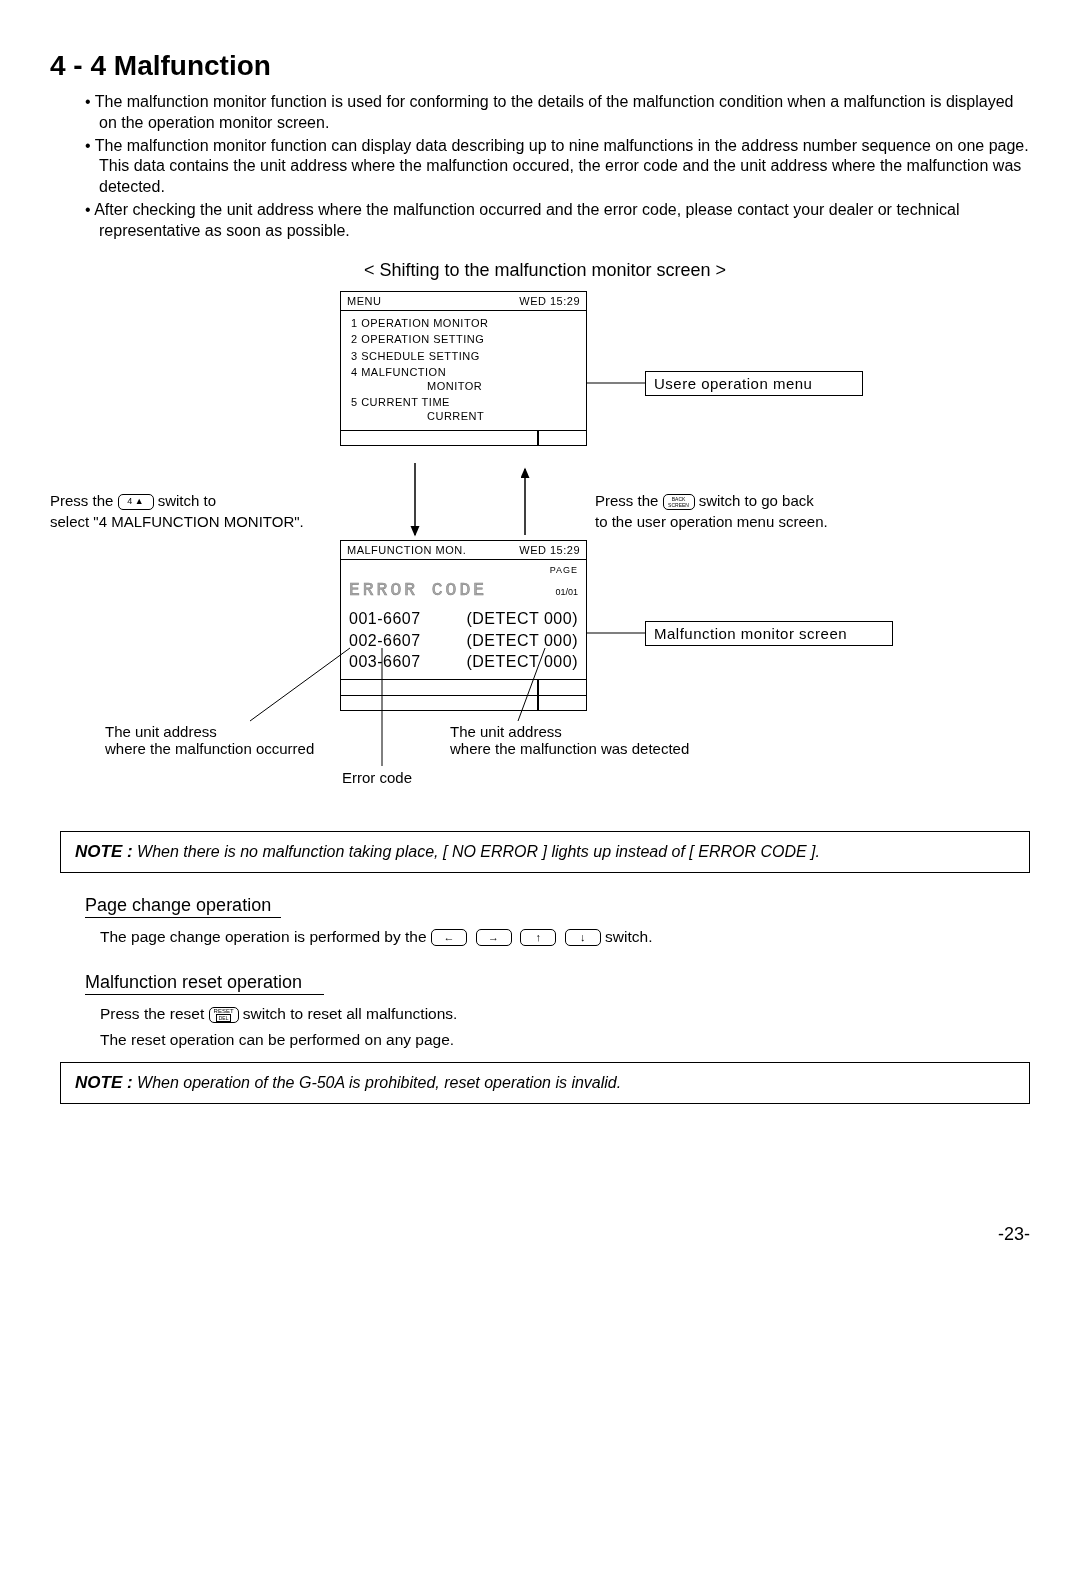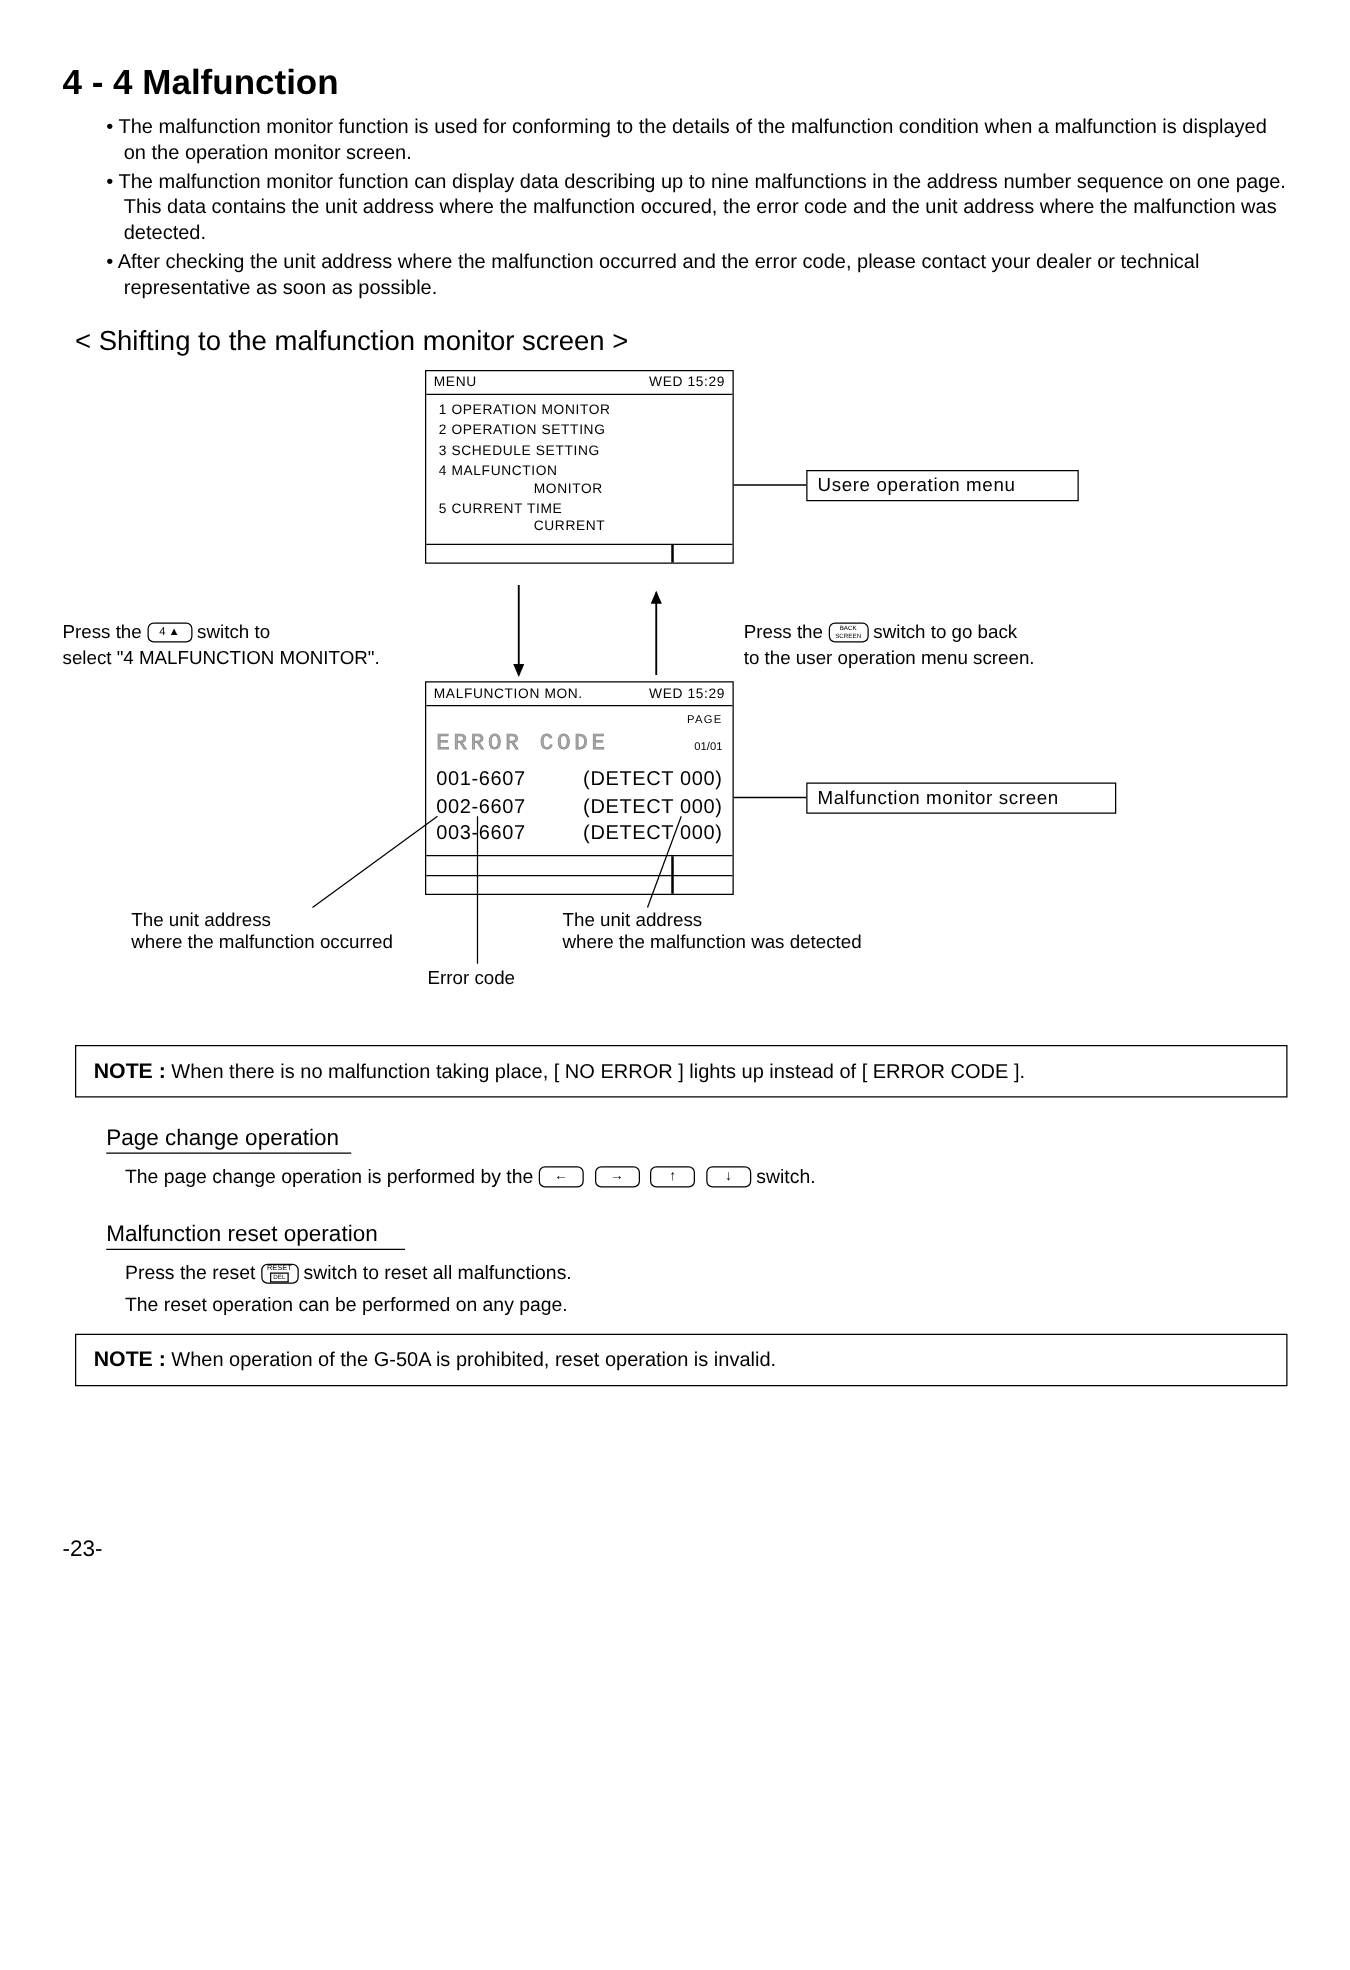--- a/index.html
+++ b/index.html
@@ -20,22 +20,23 @@
     margin-left: 35px;
     font-size: 16px;
     line-height: 1.3;
   }
   .bullets p {
     margin: 2px 0;
     text-indent: -14px;
     padding-left: 14px;
   }
   .subheading {
-    font-size: 22px;
+    font-size: 18px;
     margin: 18px 0 10px 10px;
+    text-align: center;
   }
   .diagram-area {
     position: relative;
     width: 980px;
     height: 530px;
     margin: 0 auto;
   }
   .screen-box {
     position: absolute;
     border: 1.5px solid #000;
@@ -181,20 +182,21 @@
     position: absolute;
     left: 0;
     top: 0;
     pointer-events: none;
   }
   .note-box {
     border: 1.5px solid #000;
     margin: 10px 0 0 10px;
     padding: 10px 14px;
     font-size: 16px;
+    font-style: italic;
   }
   .note-box b { font-size:17px; }
   .op-section {
     margin: 22px 0 0 35px;
   }
   .op-title {
     font-size: 18px;
     border-bottom: 1.2px solid #000;
     display: inline-block;
     padding-bottom: 1px;
@@ -229,21 +231,21 @@
     display:inline-block;
     border:1.2px solid #000;
     border-radius:5px;
     padding:0 4px;
     font-size:6px;
     line-height:7px;
     vertical-align:middle;
     text-align:center;
   }
   .pagenum {
-    text-align:left;
+    text-align:right;
     font-size:18px;
     margin-top:120px;
   }
 </style>
 </head>
 <body>
 
 <h1>4 - 4 Malfunction</h1>
 
 <div class="bullets">

